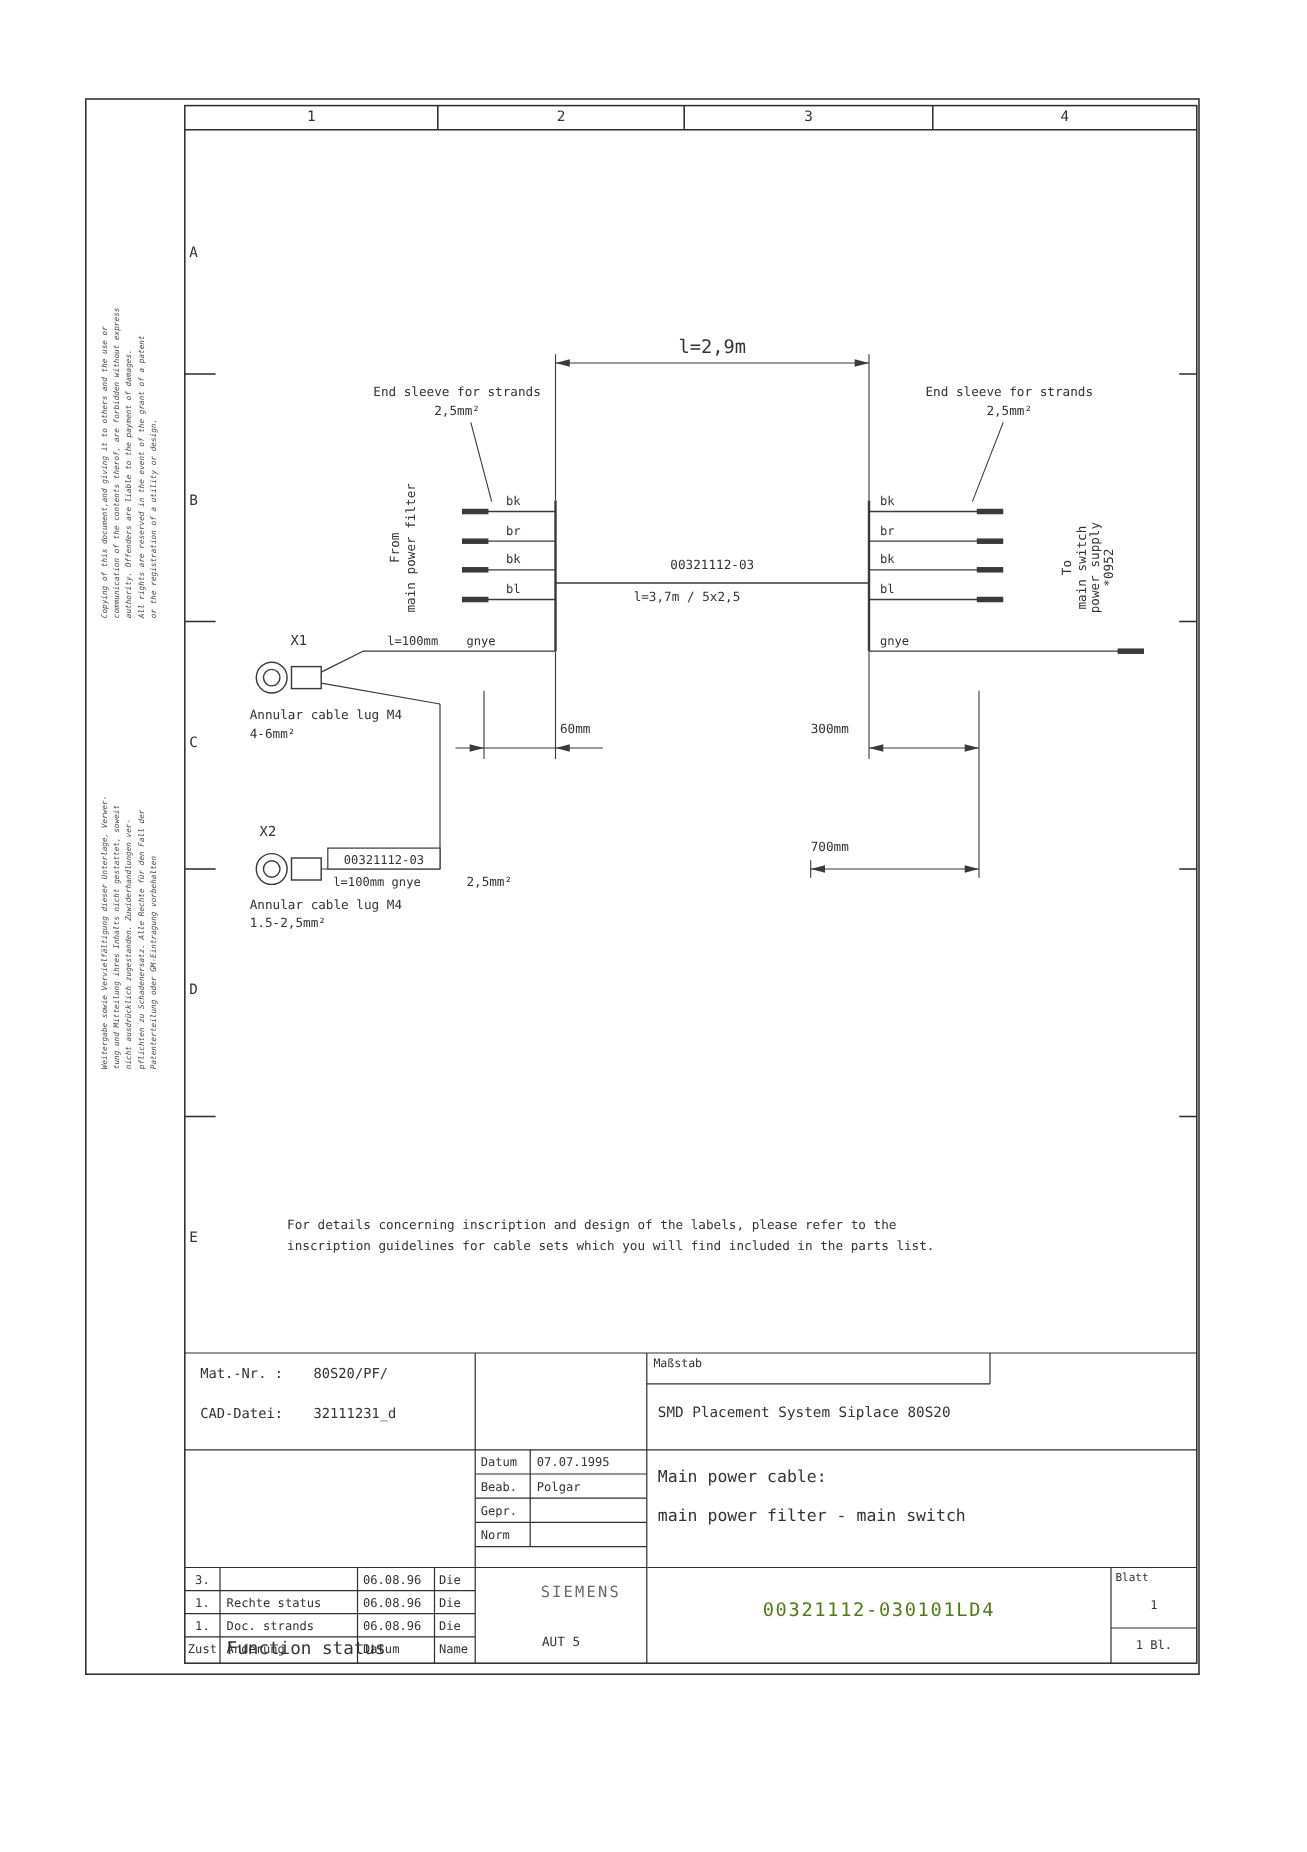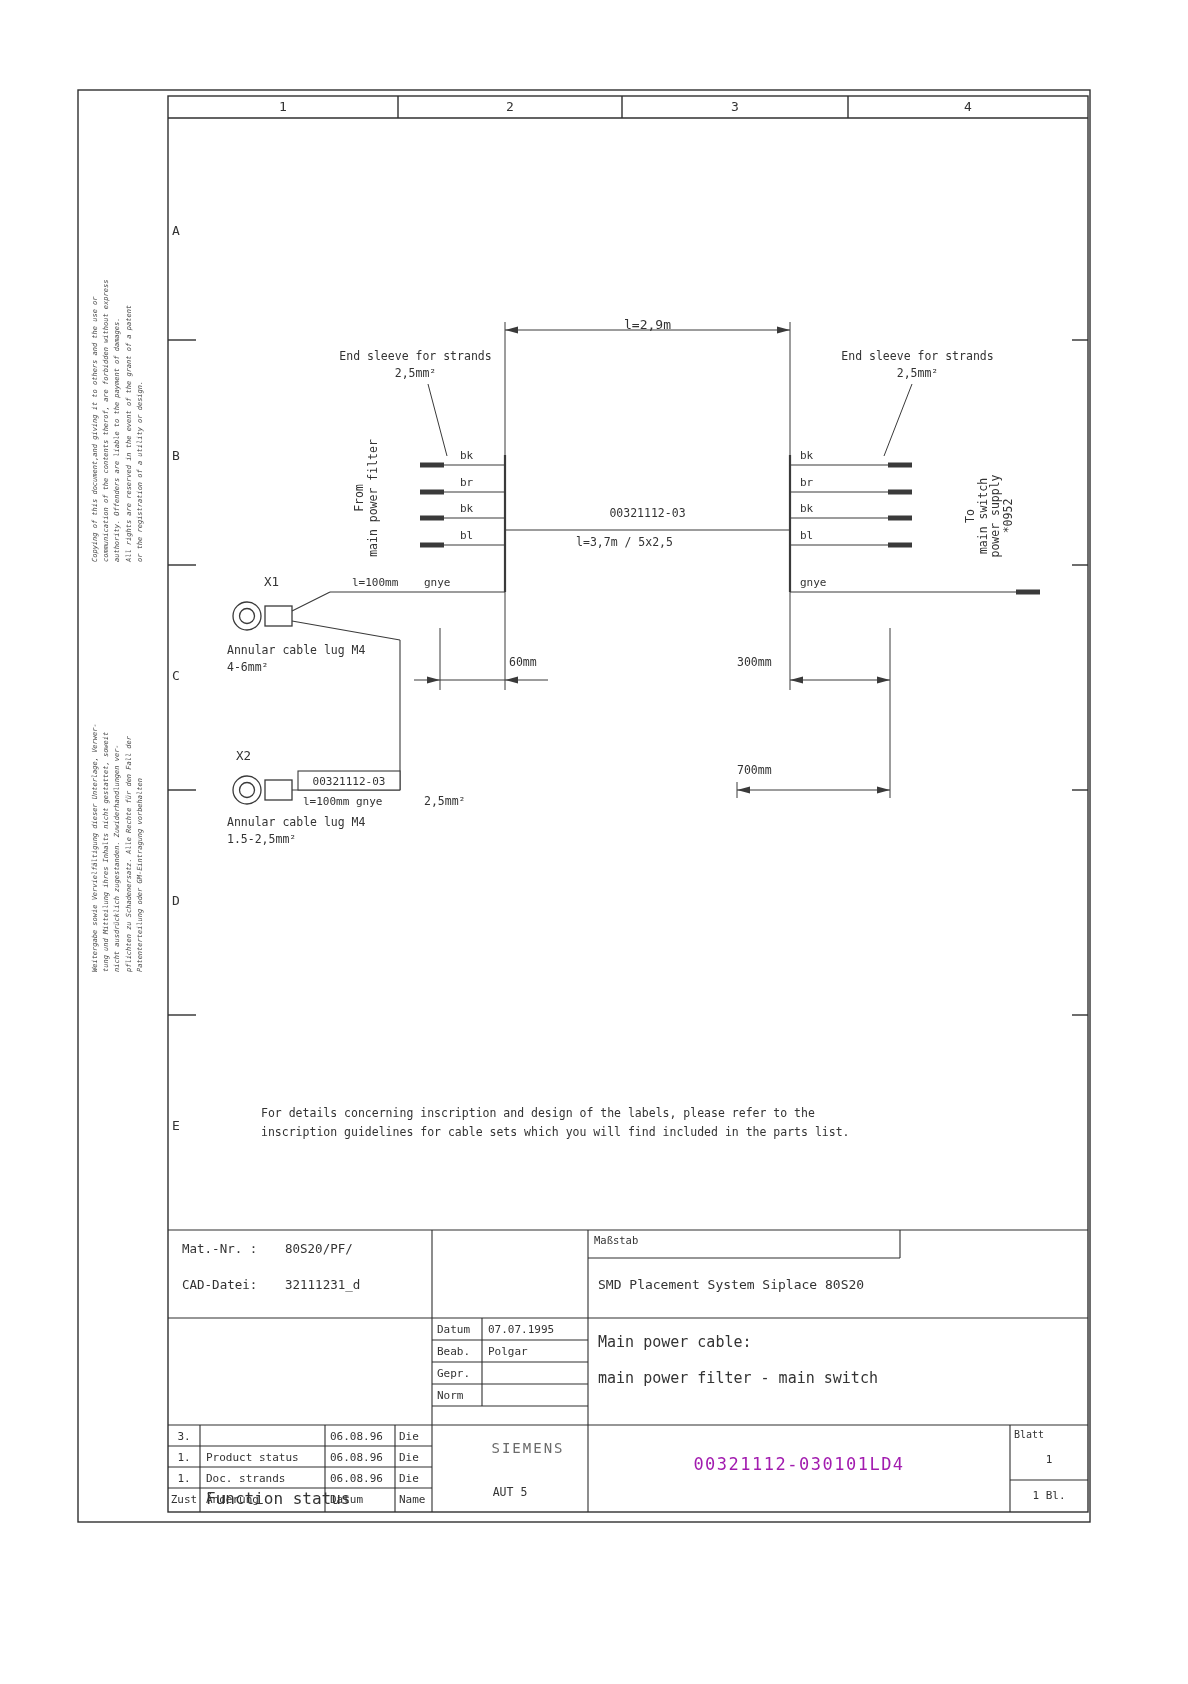--- a/index.html
+++ b/index.html
@@ -139,21 +139,21 @@
 communication of the contents therof, are forbidden without express
 authority. Offenders are liable to the payment of damages.
 All rights are reserved in the event of the grant of a patent
 or the registration of a utility or design.</div>
   <div class="t rot it" style="left:90px;top:972px;width:287px;font-size:7px;line-height:1.6;">Weitergabe sowie Vervielfältigung dieser Unterlage, Verwer-
 tung und Mitteilung ihres Inhalts nicht gestattet, soweit
 nicht ausdrücklich zugestanden. Zuwiderhandlungen ver-
 pflichten zu Schadenersatz. Alle Rechte für den Fall der
 Patenterteilung oder GM-Eintragung vorbehalten</div>
 
-  <div class="t c" style="left:505px;top:316px;width:285px;font-size:13px;">l=2,9m</div>
+  <div class="t c" style="left:505px;top:304px;width:285px;font-size:17px;">l=2,9m</div>
   <div class="t c" style="left:338px;top:348px;width:155px;line-height:1.45;">End sleeve for strands
 2,5mm²</div>
   <div class="t c" style="left:840px;top:348px;width:155px;line-height:1.45;">End sleeve for strands
 2,5mm²</div>
   <div class="t rot c" style="left:352px;top:562px;width:128px;line-height:14px;">From
 main power filter</div>
   <div class="t rot c" style="left:964px;top:578px;width:124px;line-height:12.5px;">To
 main switch
 power supply
 *0952</div>
@@ -207,34 +207,34 @@
   <div class="t" style="left:437px;top:1388px;font-size:11px;">Norm</div>
 
   <div class="t" style="left:598px;top:1332px;font-size:15px;">Main power cable:</div>
   <div class="t" style="left:598px;top:1368px;font-size:15px;">main power filter - main switch</div>
 
   <div class="t c" style="left:168px;top:1429px;width:32px;font-size:11px;">3.</div>
   <div class="t" style="left:206px;top:1487px;font-size:16px;">Function status</div>
   <div class="t" style="left:330px;top:1429px;font-size:11px;">06.08.96</div>
   <div class="t" style="left:399px;top:1429px;font-size:11px;">Die</div>
   <div class="t c" style="left:168px;top:1450px;width:32px;font-size:11px;">1.</div>
-  <div class="t" style="left:206px;top:1450px;font-size:11px;">Product status</div>
+  <div class="t" style="left:206px;top:1450px;font-size:11px;">Rechte status</div>
   <div class="t" style="left:330px;top:1450px;font-size:11px;">06.08.96</div>
   <div class="t" style="left:399px;top:1450px;font-size:11px;">Die</div>
   <div class="t c" style="left:168px;top:1471px;width:32px;font-size:11px;">1.</div>
   <div class="t" style="left:206px;top:1471px;font-size:11px;">Doc. strands</div>
   <div class="t" style="left:330px;top:1471px;font-size:11px;">06.08.96</div>
   <div class="t" style="left:399px;top:1471px;font-size:11px;">Die</div>
   <div class="t c" style="left:168px;top:1492px;width:32px;font-size:11px;">Zust</div>
   <div class="t" style="left:206px;top:1492px;font-size:11px;">Änderung</div>
   <div class="t" style="left:330px;top:1492px;font-size:11px;">Datum</div>
   <div class="t" style="left:399px;top:1492px;font-size:11px;">Name</div>
 
   <div class="t c" style="left:432px;top:1438px;width:156px;font-size:14px;letter-spacing:2px;color:#6a6a6a;margin-left:18px;">SIEMENS</div>
   <div class="t c" style="left:432px;top:1484px;width:156px;font-size:11.5px;">AUT 5</div>
 
-  <div class="t c" style="left:588px;top:1452px;width:422px;font-size:17px;letter-spacing:1.5px;color:#a21caf;">00321112-030101LD4</div>
+  <div class="t c" style="left:588px;top:1452px;width:422px;font-size:17px;letter-spacing:1.5px;color:#4d7c0f;">00321112-030101LD4</div>
 
   <div class="t" style="left:1014px;top:1428px;font-size:10px;">Blatt</div>
   <div class="t c" style="left:1010px;top:1452px;width:78px;font-size:11px;">1</div>
   <div class="t c" style="left:1010px;top:1488px;width:78px;font-size:11px;">1 Bl.</div>
 
 </div>
 
 </body></html>

